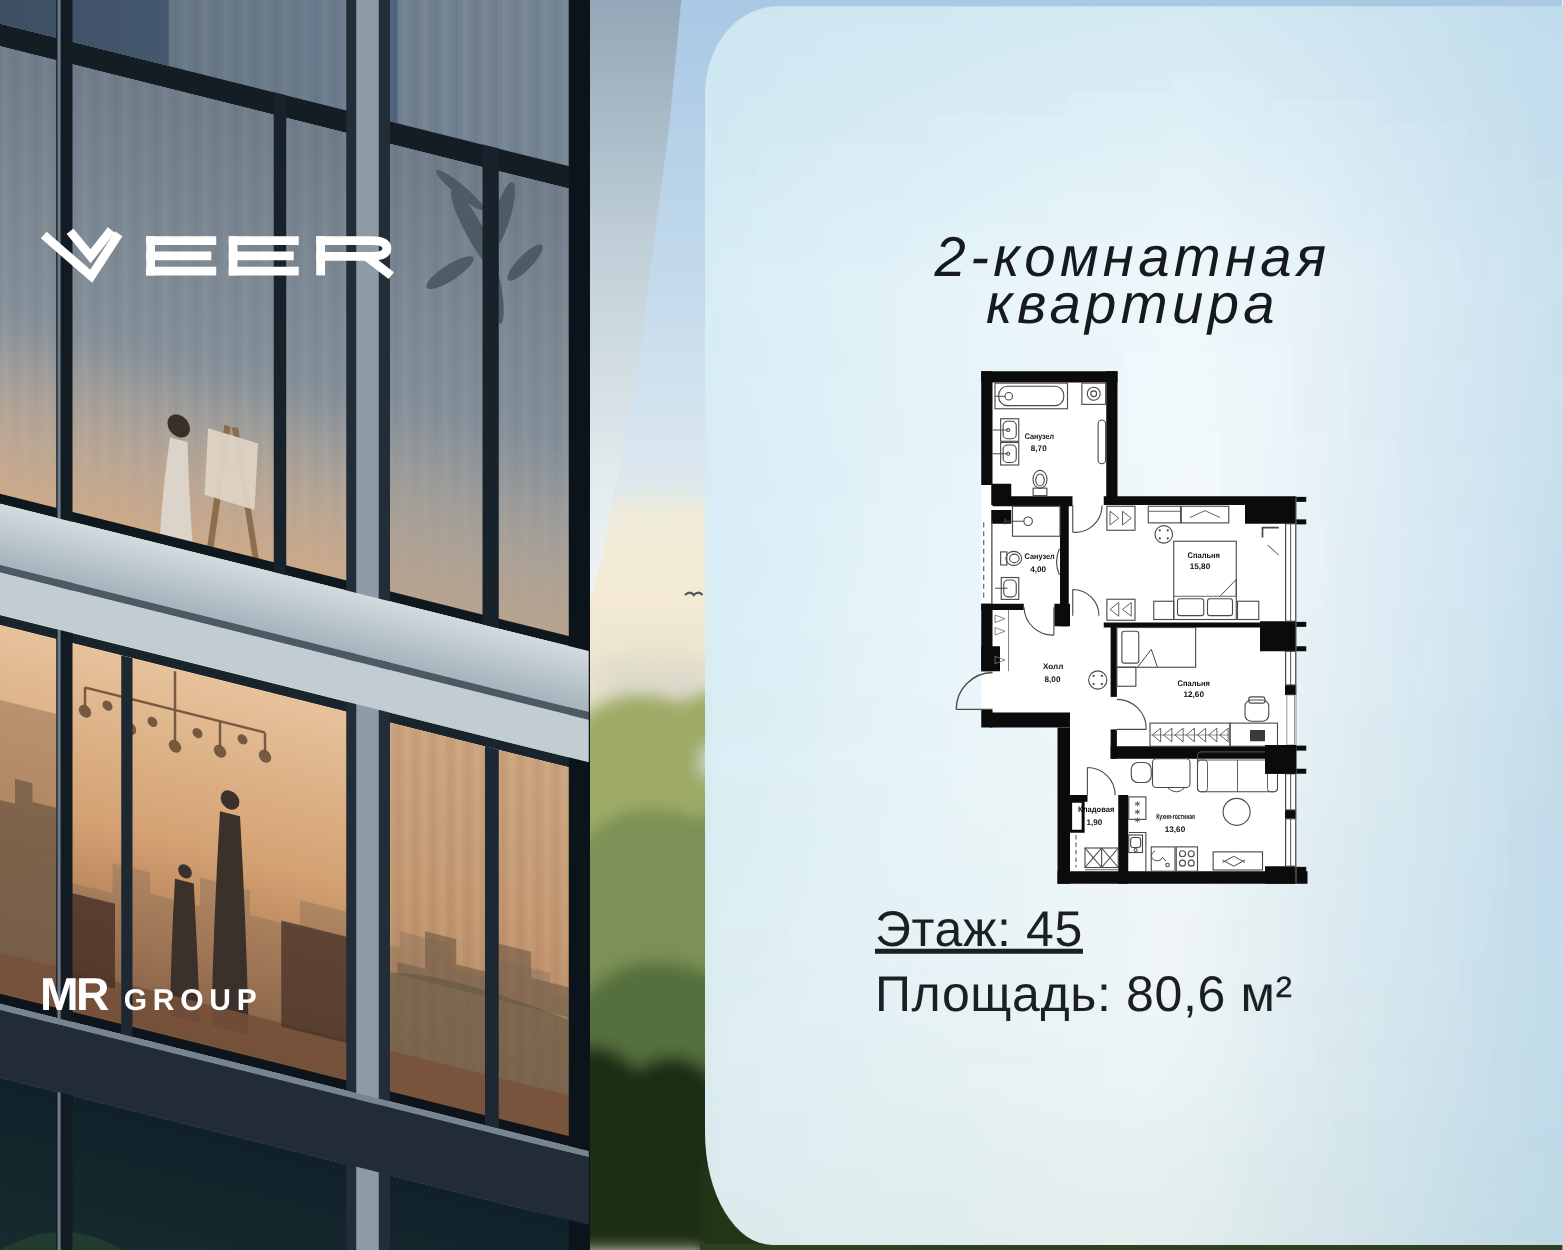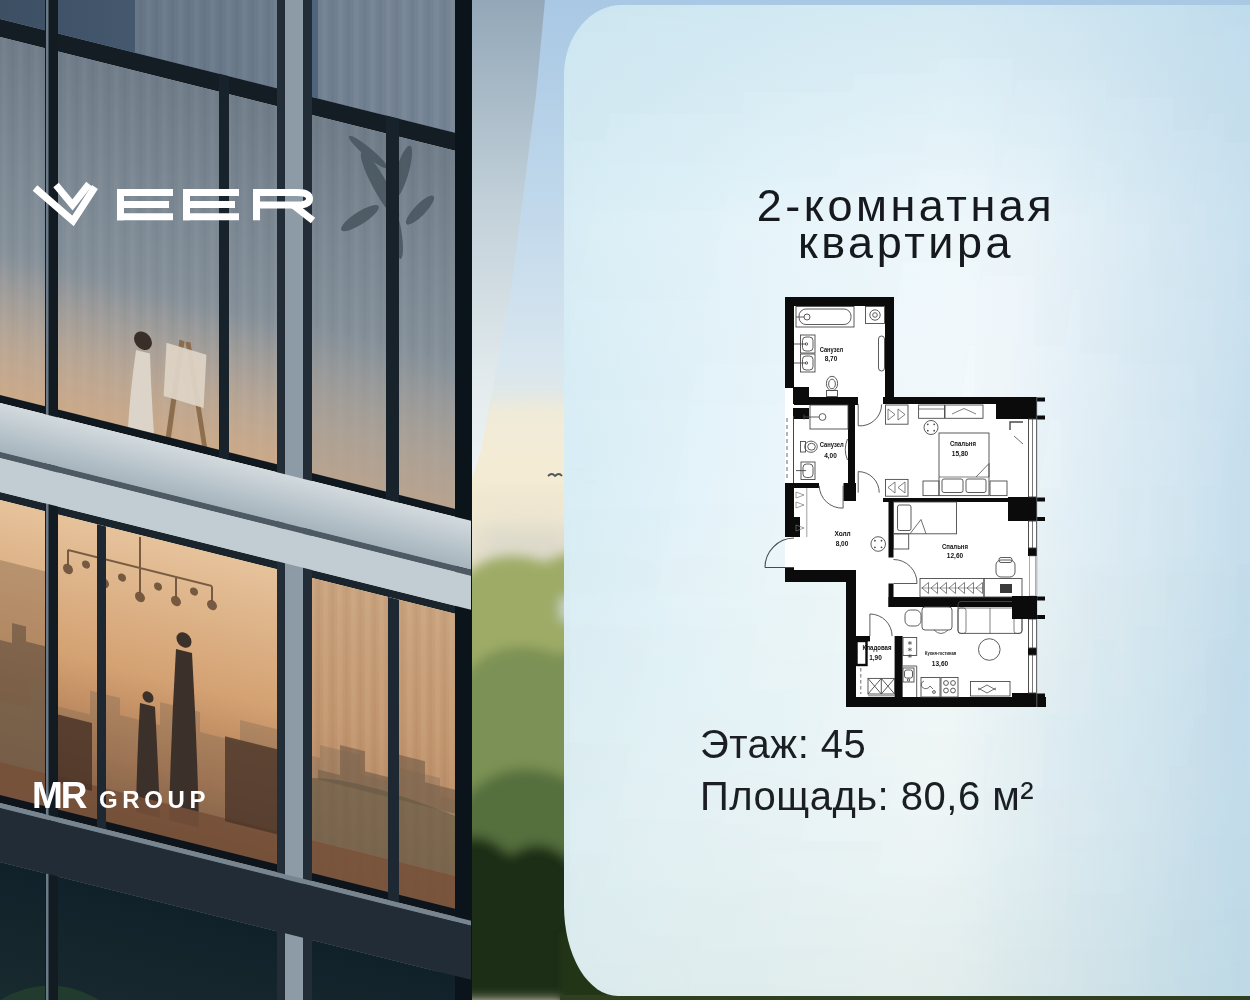--- a/index.html
+++ b/index.html
@@ -7,21 +7,21 @@
   #stage{position:absolute;left:0;top:0;width:1250px;height:1000px;overflow:hidden;}
   .abs{position:absolute;}
   #card{position:absolute;left:564px;top:5px;width:700px;height:991px;
     border-top-left-radius:58px 70px;border-bottom-left-radius:54px 90px;
     background:
       linear-gradient(90deg, rgba(178,210,232,0) 55%, rgba(170,205,229,0.5) 100%),
       linear-gradient(180deg, rgba(203,229,240,0.75) 0%, rgba(230,244,249,0.25) 22%, rgba(255,255,255,0) 45%, rgba(226,239,240,0.35) 82%, rgba(219,234,233,0.55) 100%),
       linear-gradient(100deg, rgba(207,232,242,0.97) 0%, rgba(230,244,250,0.96) 30%, rgba(247,251,253,0.95) 58%, rgba(231,242,246,0.94) 82%, rgba(200,224,238,0.95) 100%);
   }
   #title{position:absolute;left:656px;top:187px;width:500px;text-align:center;
-    color:#16191d;font-size:45px;line-height:37px;letter-spacing:3.5px;font-weight:400;}
+    color:#16191d;font-size:45px;line-height:37px;letter-spacing:3.5px;font-weight:400;font-style:italic;}
   .infoline{position:absolute;left:700px;color:#1b1f24;font-size:40px;letter-spacing:0.5px;}
 </style>
 </head>
 <body>
 <div id="stage">
 
 <svg class="abs" width="1250" height="1000" viewBox="0 0 1250 1000" style="left:0;top:0">
 <defs>
   <linearGradient id="skyg" x1="0" y1="0" x2="0" y2="1">
     <stop offset="0" stop-color="#a9c8e4"></stop>
@@ -569,16 +569,16 @@
   <text x="955" y="557.5" font-size="6.5">12,60</text>
 
   <text x="877" y="649.5" textLength="29" lengthAdjust="spacingAndGlyphs" font-size="6.5">Кладовая</text>
   <text x="875.5" y="660" font-size="6.5">1,90</text>
 
   <text x="940.5" y="655" textLength="31" lengthAdjust="spacingAndGlyphs" font-size="6.2">Кухня-гостиная</text>
   <text x="940" y="665.5" font-size="6.5">13,60</text>
 </g>
 </svg>
 
-<div class="infoline" style="top:722px;">Этаж: 45</div>
+<div class="infoline" style="top:722px;text-decoration:underline;">Этаж: 45</div>
 
 <div class="infoline" style="top:774px;">Площадь: 80,6 м²</div>
 </div>
 
 </body></html>

